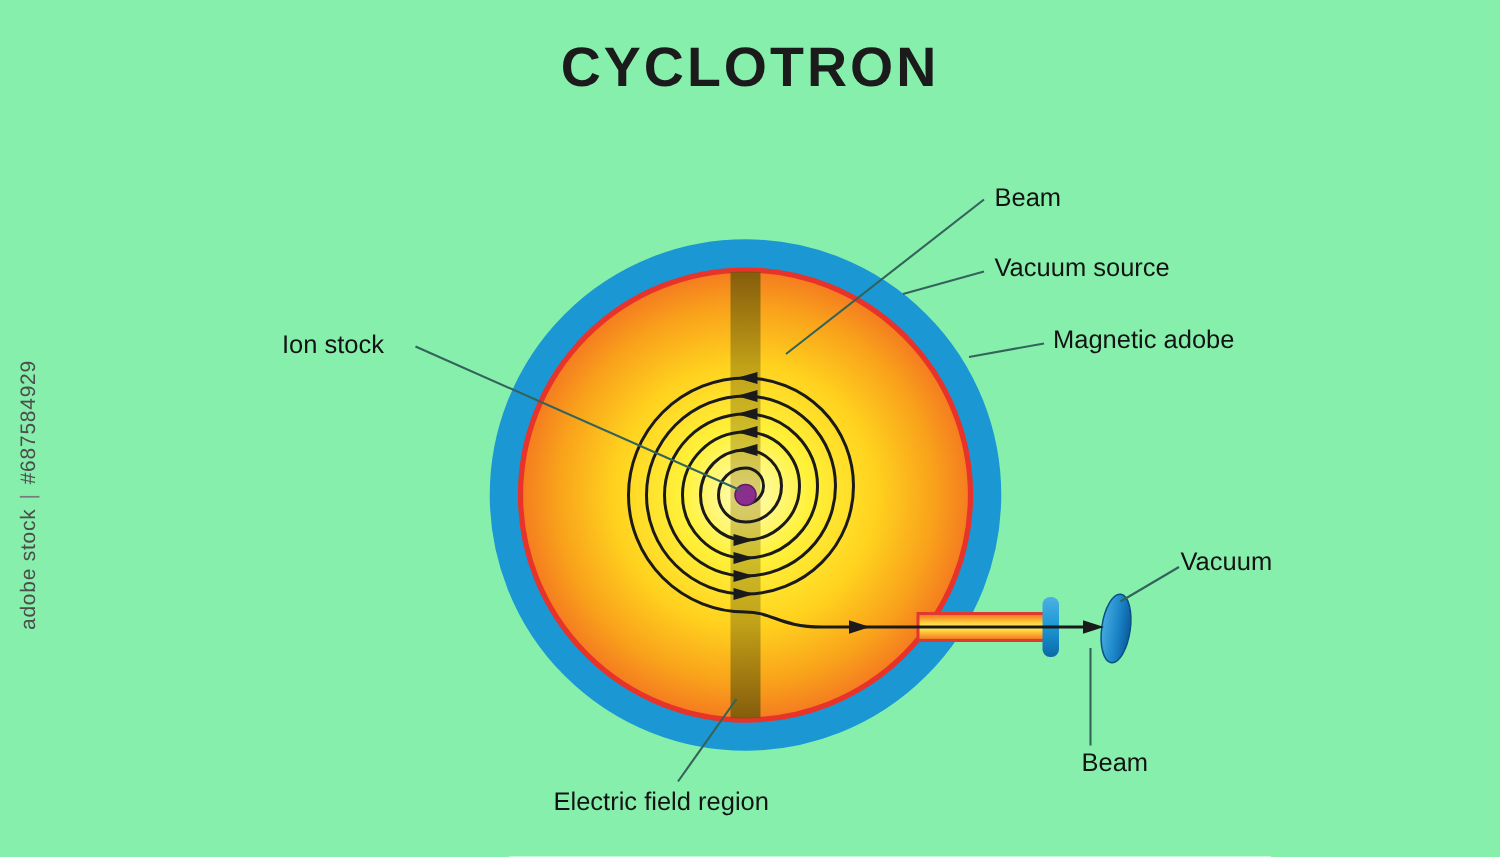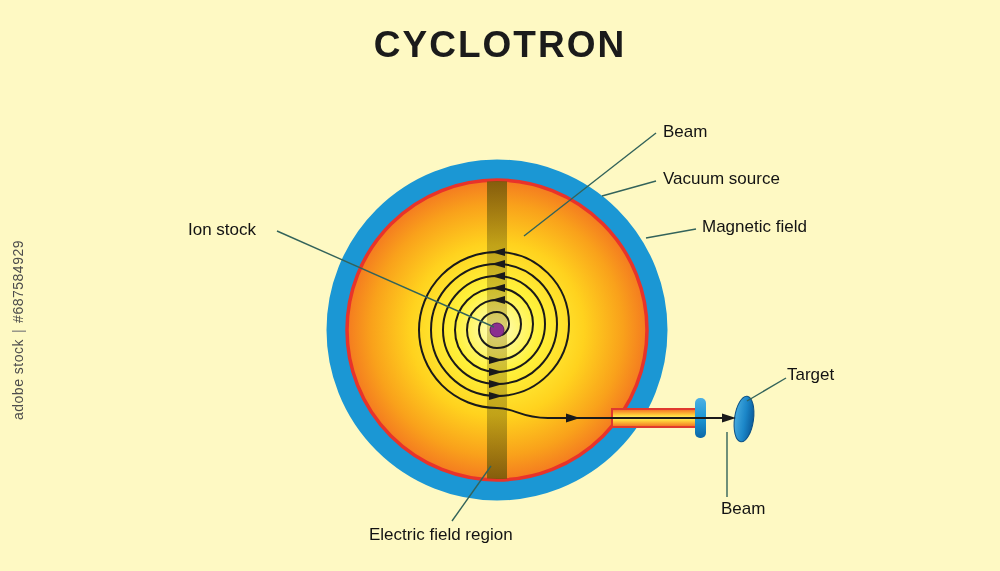--- a/index.html
+++ b/index.html
@@ -1,20 +1,20 @@
 <!DOCTYPE html>
 <html><head>
 <meta charset="utf-8">
 <style>
   html, body { margin: 0; padding: 0; background: #ffffff; }
   .canvas {
     position: relative;
     width: 1000px;
     height: 571px;
-    background: #fef9c3;
+    background: #86efac;
     overflow: hidden;
     font-family: "Liberation Sans", sans-serif;
   }
   .title {
     position: absolute;
     left: 0; right: 0; top: 24px;
     text-align: center;
     font-size: 37px;
     font-weight: 700;
     letter-spacing: 2px;
@@ -159,19 +159,19 @@
       <line x1="696" y1="229" x2="646" y2="238" stroke="#33635a"></line>
       <line x1="277" y1="231" x2="494" y2="327" stroke="#33635a"></line>
       <line x1="786" y1="378" x2="747" y2="401" stroke="#33635a"></line>
       <line x1="727" y1="497" x2="727" y2="432" stroke="#33635a"></line>
       <line x1="452" y1="521" x2="491" y2="466" stroke="#33635a"></line>
     </g>
   </svg>
 
   <div class="lbl lbl-dees">Beam</div>
   <div class="lbl lbl-vacuum">Vacuum source</div>
-  <div class="lbl lbl-magnetic">Magnetic field</div>
+  <div class="lbl lbl-magnetic">Magnetic adobe</div>
   <div class="lbl lbl-ion">Ion stock</div>
-  <div class="lbl lbl-target">Target</div>
+  <div class="lbl lbl-target">Vacuum</div>
   <div class="lbl lbl-beam">Beam</div>
   <div class="lbl lbl-efr">Electric field region</div>
 
 </div>
 
 </body></html>

